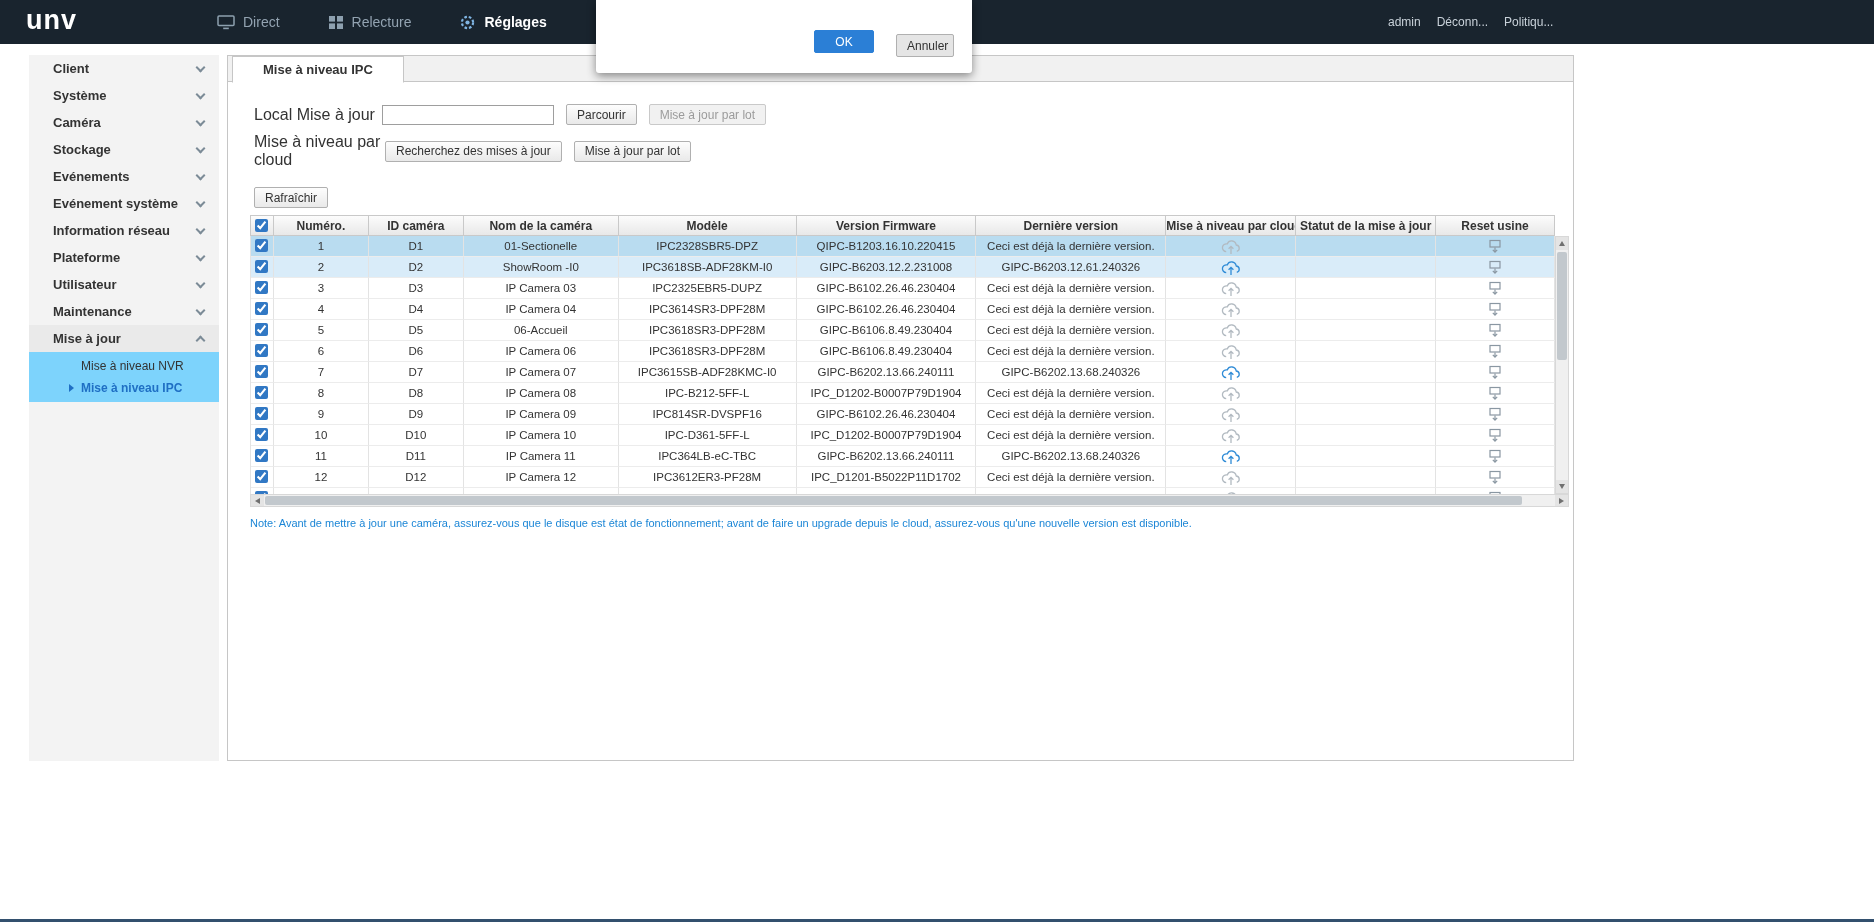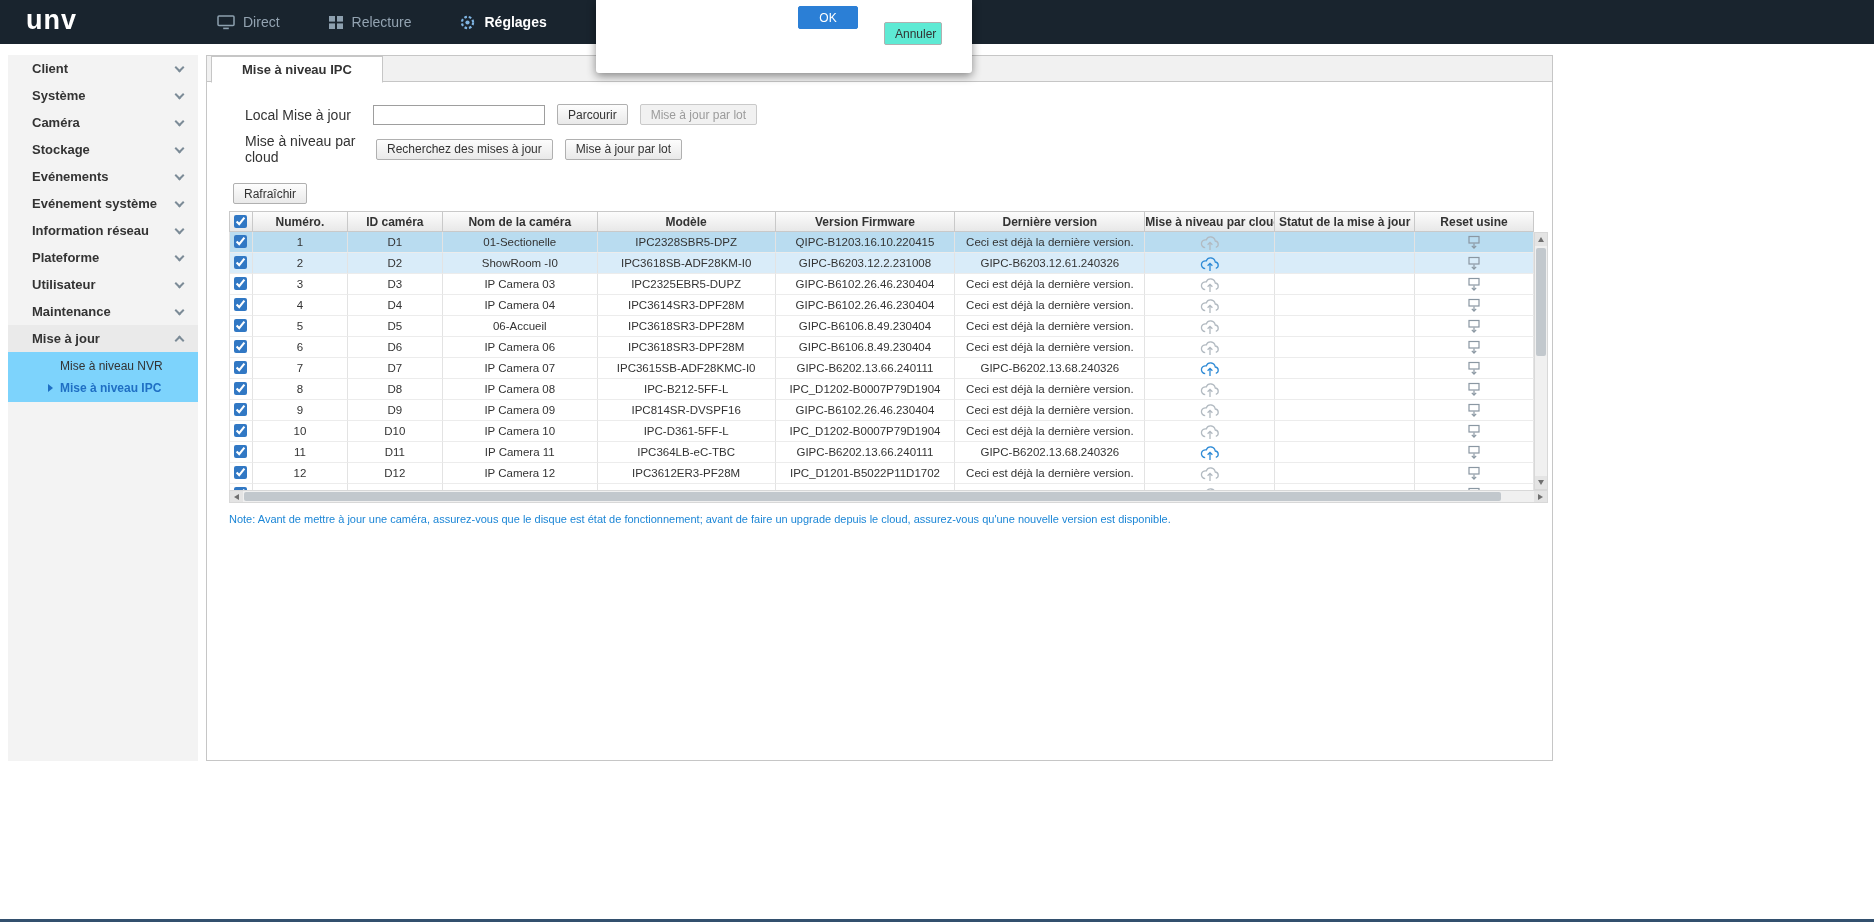--- a/index.html
+++ b/index.html
@@ -9,39 +9,39 @@
   
   .topbar { position:relative; height:44px; background:#19242e; }
   .logo { position:absolute; left:26px; top:5px; font-size:27px; font-weight:bold; color:#fff; letter-spacing:1px; }
   .nav { position:absolute; left:205px; top:0; height:44px; display:flex; align-items:center; gap:36px; }
   .nav-item { display:flex; align-items:center; gap:8px; color:#93a3b1; font-size:14px; cursor:default;padding-left:12px; }
   .nav-item.active { color:#fff; font-weight:bold; }
   .nav-ic { display:inline-flex; }
   .top-right { position:absolute; left:1388px; top:0; height:44px; display:flex; align-items:center; gap:16px; color:#c9d2da; font-size:12px; }
 
   
-  .content { display:flex; margin-top:11px; }
+  .content { display:flex; margin-top:11px;padding-left:21px; }
   .sidebar { width:190px; margin-left:8px; background:#f3f3f3; height:706px; }
   .side-item { height:27px; display:flex; align-items:center; justify-content:space-between; padding:0 15px 0 24px; font-size:13px; font-weight:bold; color:#333; cursor:default; }
   .side-item.expanded { background:#eaeaea; }
   .chev { width:7px; height:7px; border-right:2px solid #7c8b97; border-bottom:2px solid #7c8b97; transform:rotate(45deg); margin-top:-3px; }
   .chev.up { transform:rotate(-135deg); margin-top:4px; }
   .side-sub { background:#7dd3fc; padding:3px 0; }
   .sub-item { height:22px; line-height:22px; padding-left:52px; font-size:12px; color:#333; position:relative; cursor:default; }
   .sub-item.active { color:#1f6fc4; font-weight:bold; }
   .tri-marker { position:absolute; left:40px; top:7px; width:0; height:0; border-left:5px solid #1f6fc4; border-top:4px solid transparent; border-bottom:4px solid transparent; }
 
   .main { width:1347px; margin-left:8px; height:706px; border:1px solid #c6c6c6; background:#fff; position:relative; }
   .tabstrip { height:26px; background:#f1f1f1; border-bottom:1px solid #c6c6c6; display:flex; }
   .tab { margin-left:4px; height:27px; margin-bottom:-1px; padding:0 30px; line-height:26px; background:#fff; border:1px solid #c6c6c6; border-bottom:1px solid #fff; font-weight:bold; font-size:13px; }
 
   
   .form { padding:22px 0 0 26px; }
   .frow { margin-bottom:8px; display:flex; align-items:center; }
-  .flabel { display:inline-block; width:128px; font-size:14px;margin-left:12px; }
+  .flabel { display:inline-block; width:128px; font-size:16px; }
   .tinput { width:172px; height:20px; border:1px solid #9e9e9e; background:#fff; font-size:12px; padding:0 4px; }
   .btn { margin-left:12px; height:21px; padding:0 10px; font-size:12px; color:#333; background:linear-gradient(#fdfdfd,#e9e9e9); border:1px solid #b0b0b0; border-radius:2px; font-family:"Liberation Sans", sans-serif; cursor:default; }
   .btn.disabled { color:#9b9b9b; background:#f1f1f1; border-color:#c9c9c9; }
   .btn.refresh { margin:10px 0 0 0; }
 
   
   .table-area { position:relative; margin:7px 0 0 22px; width:1319px; }
   .thead { display:flex; width:1305px; border-left:1px solid #c9c9c9; }
   .hcell { background:linear-gradient(#fcfcfc,#e8e8e8); font-weight:bold; font-size:12px; height:21px; line-height:20px; border-top:1px solid #c9c9c9; border-bottom:1px solid #c9c9c9; border-right:1px solid #c9c9c9; }
   .cell { text-align:center; overflow:hidden; white-space:nowrap; }
@@ -67,23 +67,23 @@
   .tri-up{width:0;height:0;border-left:3.5px solid transparent;border-right:3.5px solid transparent;border-bottom:5px solid #707070;}
   .tri-down{width:0;height:0;border-left:3.5px solid transparent;border-right:3.5px solid transparent;border-top:5px solid #707070;}
   .tri-left{width:0;height:0;border-top:3.5px solid transparent;border-bottom:3.5px solid transparent;border-right:5px solid #707070;}
   .tri-right{width:0;height:0;border-top:3.5px solid transparent;border-bottom:3.5px solid transparent;border-left:5px solid #707070;}
 
   .note { margin:10px 0 0 22px; font-size:11px; color:#1c86d6; }
 
   
   .dialog { position:absolute; left:596px; top:0; width:376px; height:73px; background:#fff; z-index:60; border-radius:0 0 3px 3px; box-shadow:0 3px 10px rgba(0,0,0,.45); }
   .dmsg { padding:13px 0 0 18px; font-size:13px; color:#333; }
-  .dbtns { position:absolute; right:14px; bottom:12px; display:flex; gap:10px; }
+  .dbtns { position:absolute; right:14px; bottom:12px; display:flex; gap:18px; }
   .btn.ok { margin:0; width:60px; height:23px; background:#2b7fd6; border:1px solid #2b7fd6; color:#fff; }
-  .btn.cancel { margin:16px; width:58px; height:23px; background:#5eead4; }
+  .btn.cancel { margin:4px; width:58px; height:23px; background:#e5e5e5; }
 
   .bottom-edge { position:absolute; left:0; bottom:0; width:100%; height:3px; background:#33506e; }
 </style>
 </head>
 <body>
 
 <div class="page">
 
   <div class="topbar">
     <div class="logo">unv</div>
@@ -119,20 +119,25 @@
         </div>
         <div class="nav-item">
           <span class="nav-ic">
             <svg width="17" height="15" viewBox="0 0 17 15">
               <circle cx="8.5" cy="4.6" r="3" fill="#8da0af"></circle>
               <path d="M2 14 C3 9.6 14 9.6 15 14 Z" fill="#8da0af"></path>
             </svg>
           </span>
         </div>
       </div>
+    <div class="top-right">
+      <span>admin</span>
+      <span>Déconn...</span>
+      <span>Politiqu...</span>
+    </div>
   </div>
 
   <div class="content">
     <div class="sidebar" id="side-list">
         <div class="side-item">
           <span class="side-label">Client</span>
           <span class="chev"></span>
         </div>
         <div class="side-item">
           <span class="side-label">Système</span>

